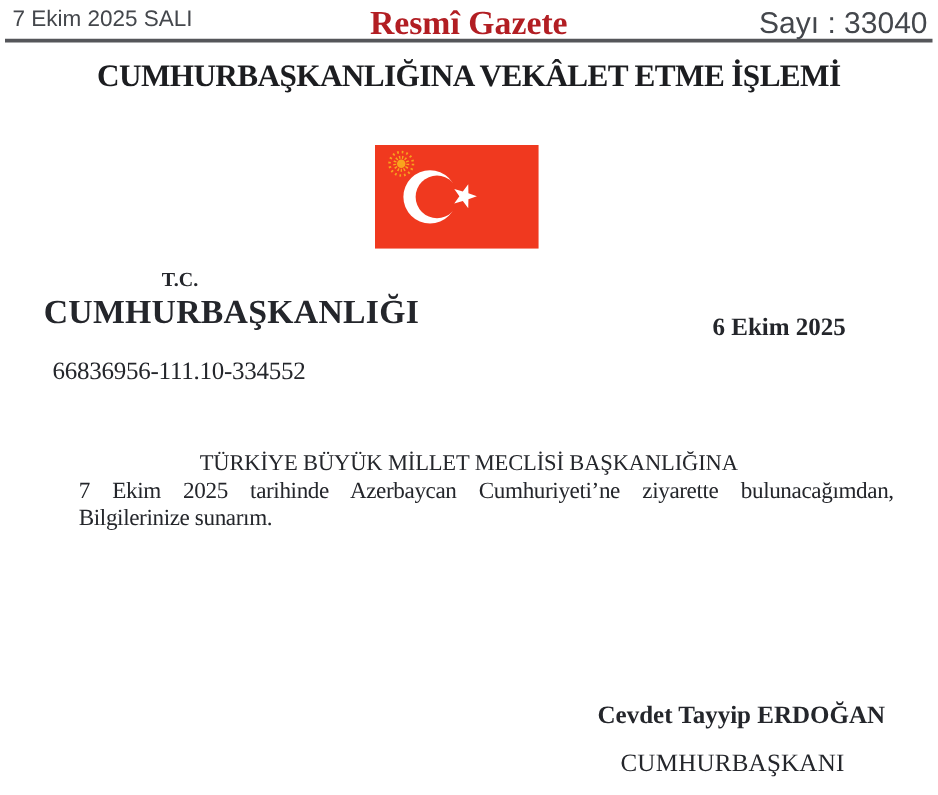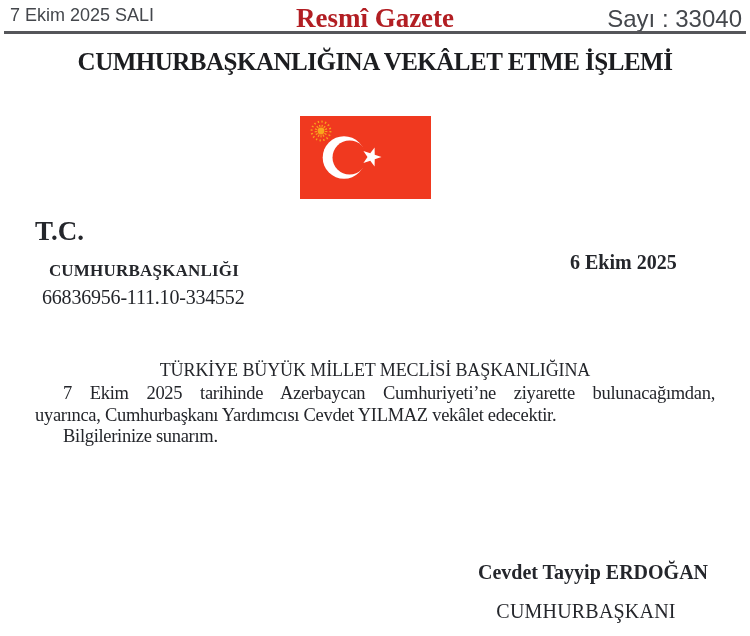--- a/index.html
+++ b/index.html
@@ -43,25 +43,25 @@
     color: #1c1d20;
   }
   
   .flag {
     position: absolute; left: 300px; top: 116px;
     width: 131px; height: 83px;
   }
   
   .letterhead { position: absolute; left: 35px; top: 216px; width: 218px; }
   .lh-tc {
-    text-align: left; font-weight: 700; font-size: 27px;
+    text-align: center; font-weight: 700; font-size: 16px;
   }
   .lh-org {
-    margin-top: 14px; text-align: center;
-    font-weight: 700; font-size: 17px; letter-spacing: 0.2px;
+    text-align: center;
+    font-weight: 700; font-size: 27px; letter-spacing: 0.2px;
     white-space: nowrap;
   }
   .lh-ref {
     position: absolute; left: 42px; top: 286px;
     font-size: 20px; letter-spacing: -0.2px; white-space: nowrap;
   }
   .lh-date {
     position: absolute; left: 570px; top: 251px;
     font-size: 20px; white-space: nowrap; font-weight: bold;
   }
@@ -125,21 +125,20 @@
     <div class="lh-tc">T.C.</div>
     <div class="lh-org">CUMHURBAŞKANLIĞI</div>
   </div>
   <div class="lh-ref">66836956-111.10-334552</div>
   <div class="lh-date">6 Ekim 2025</div>
 
   <div class="addressee">TÜRKİYE BÜYÜK MİLLET MECLİSİ BAŞKANLIĞINA</div>
 
   <div class="body-block">
     <div class="body-line justify indent">7 Ekim 2025 tarihinde Azerbaycan Cumhuriyeti’ne ziyarette bulunacağımdan,</div>
-    <div class="body-line">uyarınca, Cumhurbaşkanı Yardımcısı Cevdet YILMAZ vekâlet edecektir.</div>
     <div class="body-line indent">Bilgilerinize sunarım.</div>
   </div>
 
   <div class="signature">
     <div class="sig-name">Cevdet Tayyip ERDOĞAN</div>
     <div class="sig-title">CUMHURBAŞKANI</div>
   </div>
 
 </div>
 

